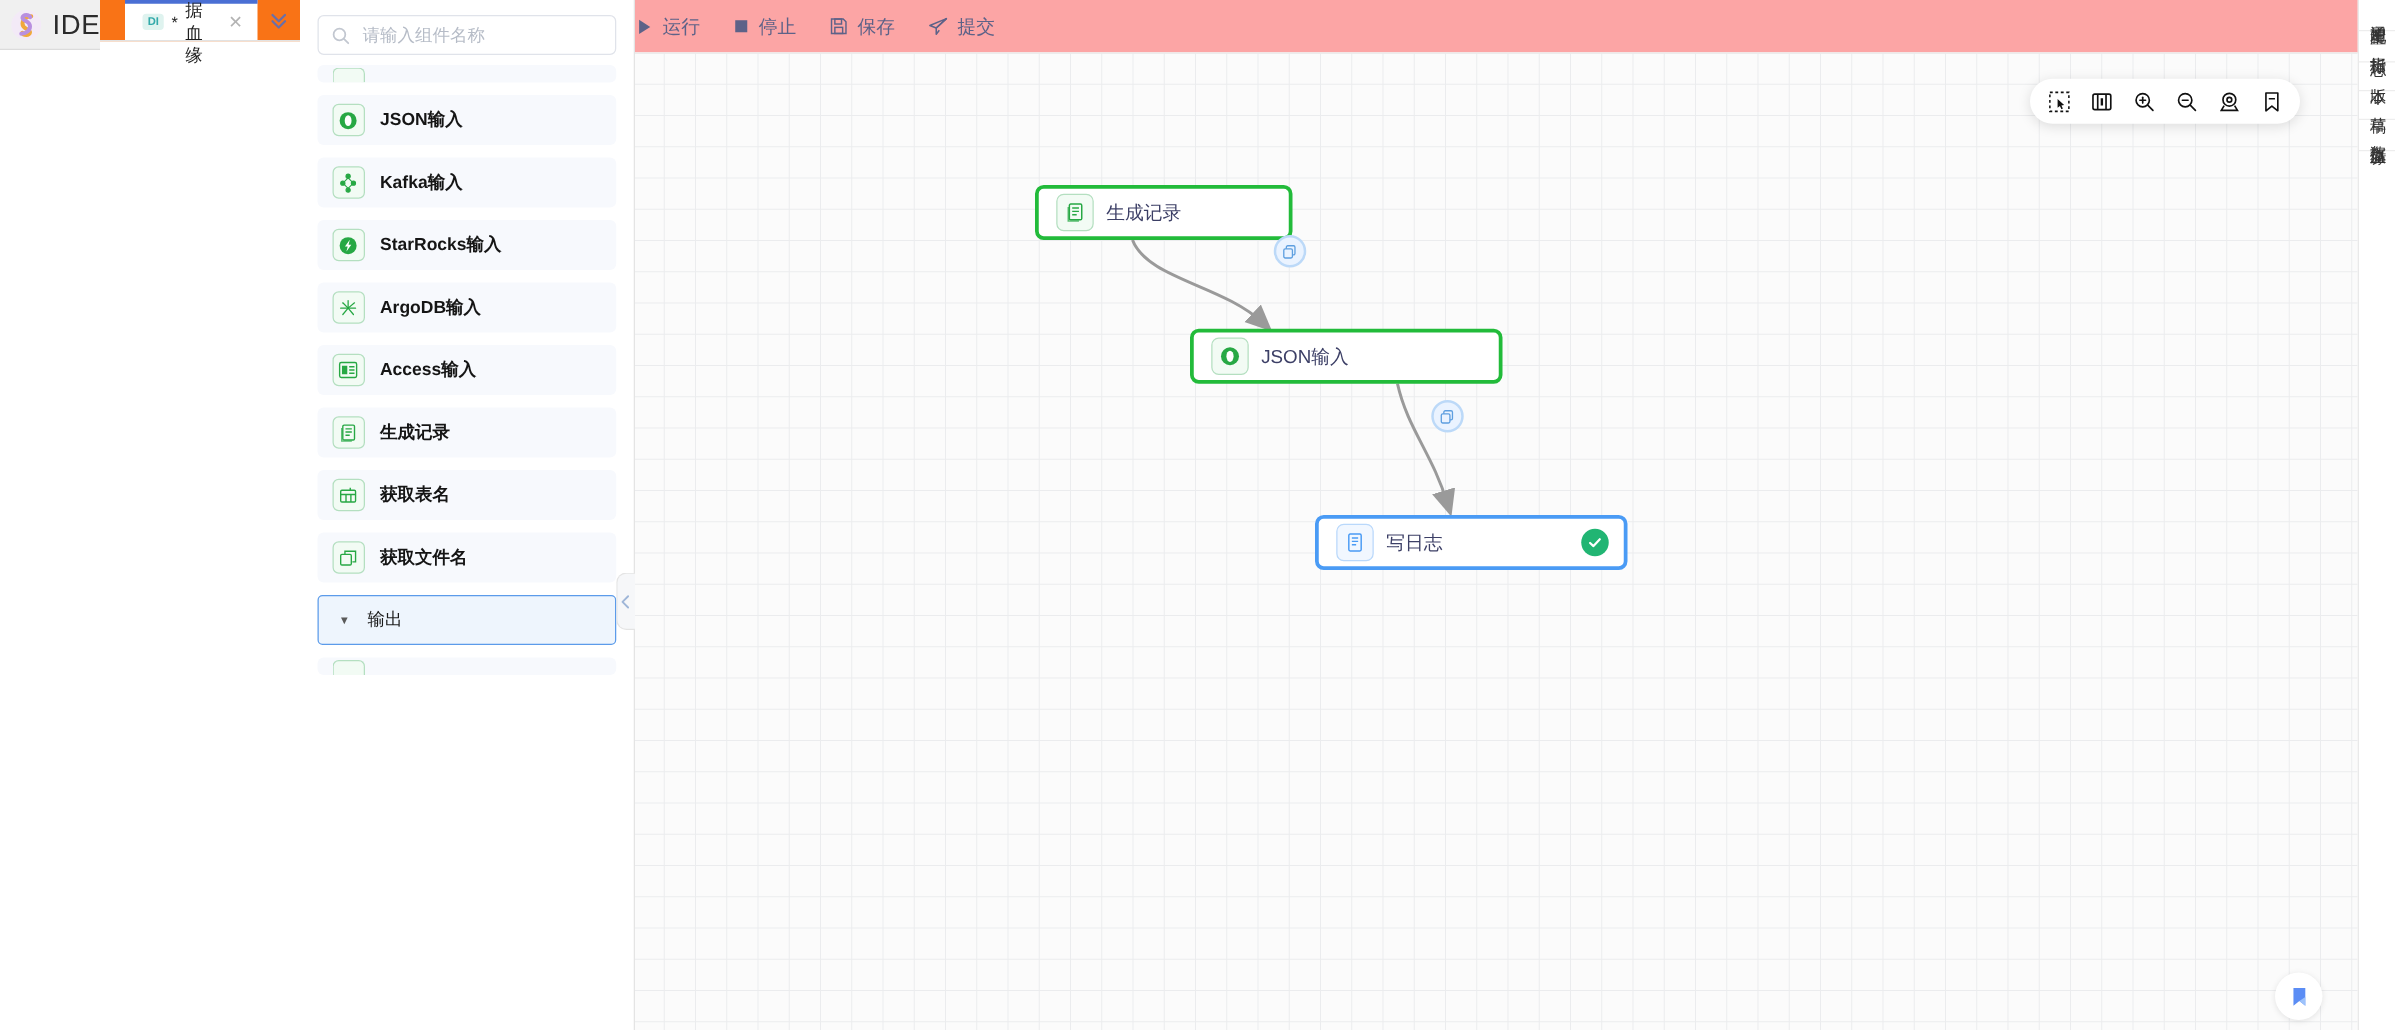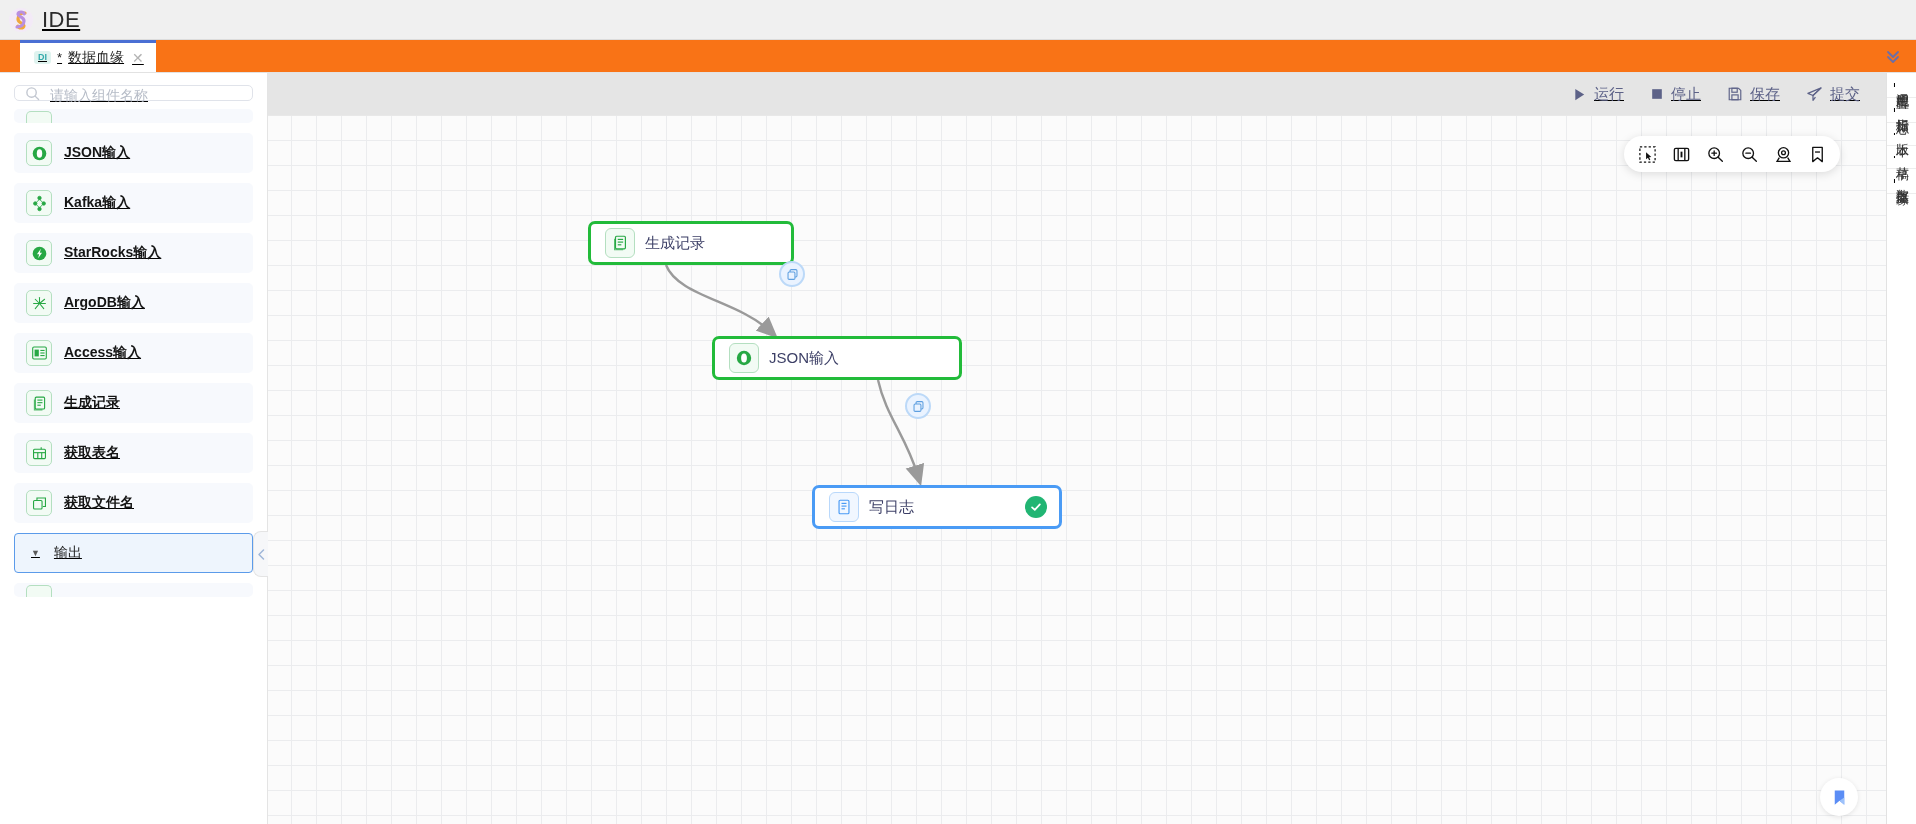--- a/index.html
+++ b/index.html
@@ -3,21 +3,21 @@
 <meta charset="utf-8">
 <style>
   * { box-sizing: border-box; }
   html, body {
     margin: 0; padding: 0;
     width: 1916px; height: 824px;
     overflow: hidden;
     font-family: "Liberation Sans", "DejaVu Sans", sans-serif;
     background: #ffffff;
   }
-  #app { position: relative; width: 1916px; height: 824px; display: flex; flex-direction: column; text-decoration: underline; }
+  #app { position: relative; width: 1916px; height: 824px; display: flex; flex-direction: row; }
 
   
   .titlebar {
     height: 40px; flex: 0 0 40px;
     background: #f0f0f0;
     display: flex; align-items: center;
     padding-left: 8px;
     border-bottom: 1px solid #dcdcdc;
   }
   .app-logo { width: 26px; height: 26px; flex: 0 0 26px; margin-right: 8px; }
@@ -62,22 +62,22 @@
   
   .leftpanel {
     width: 268px; flex: 0 0 268px;
     background: #ffffff;
     border-right: 1px solid #e4e4e4;
     display: flex; flex-direction: column;
     position: relative;
   }
   .search-wrap { padding: 12px 14px 8px 14px; }
   .search-box {
-    height: 16px; border: 1px solid #e0e3ea; border-radius: 5px;
-    display: flex; align-items: flex-start; padding: 0 10px; gap: 8px;
+    height: 32px; border: 1px solid #e0e3ea; border-radius: 5px;
+    display: flex; align-items: center; padding: 0 10px; gap: 8px;
     background: #fff;
   }
   .search-box svg { flex: 0 0 15px; }
   .search-input {
     border: 0; outline: 0; font-size: 14px; color: #9aa0ab;
     width: 100%; background: transparent;
     font-family: "Liberation Sans", sans-serif;
   }
   .search-input::placeholder { color: #b6bcc7; }
 
@@ -116,22 +116,22 @@
     border-radius: 8px 0 0 8px;
     display: flex; align-items: center; justify-content: center;
     cursor: pointer; z-index: 6;
   }
 
   
   .canvascol { flex: 1 1 auto; display: flex; flex-direction: column; min-width: 0; position: relative; }
 
   .actionbar {
     height: 42px; flex: 0 0 42px;
-    background: #e5e5e5;
-    display: flex; align-items: center; justify-content: flex-end;
+    background: #fca5a5;
+    display: flex; align-items: center; 
     gap: 26px; padding-right: 26px;
   }
   .action-btn {
     display: flex; align-items: center; gap: 7px;
     color: #5d6288; font-size: 15px; cursor: pointer;
   }
 
   .canvas {
     flex: 1 1 auto; position: relative; overflow: hidden;
     background-color: #fbfbfb;

